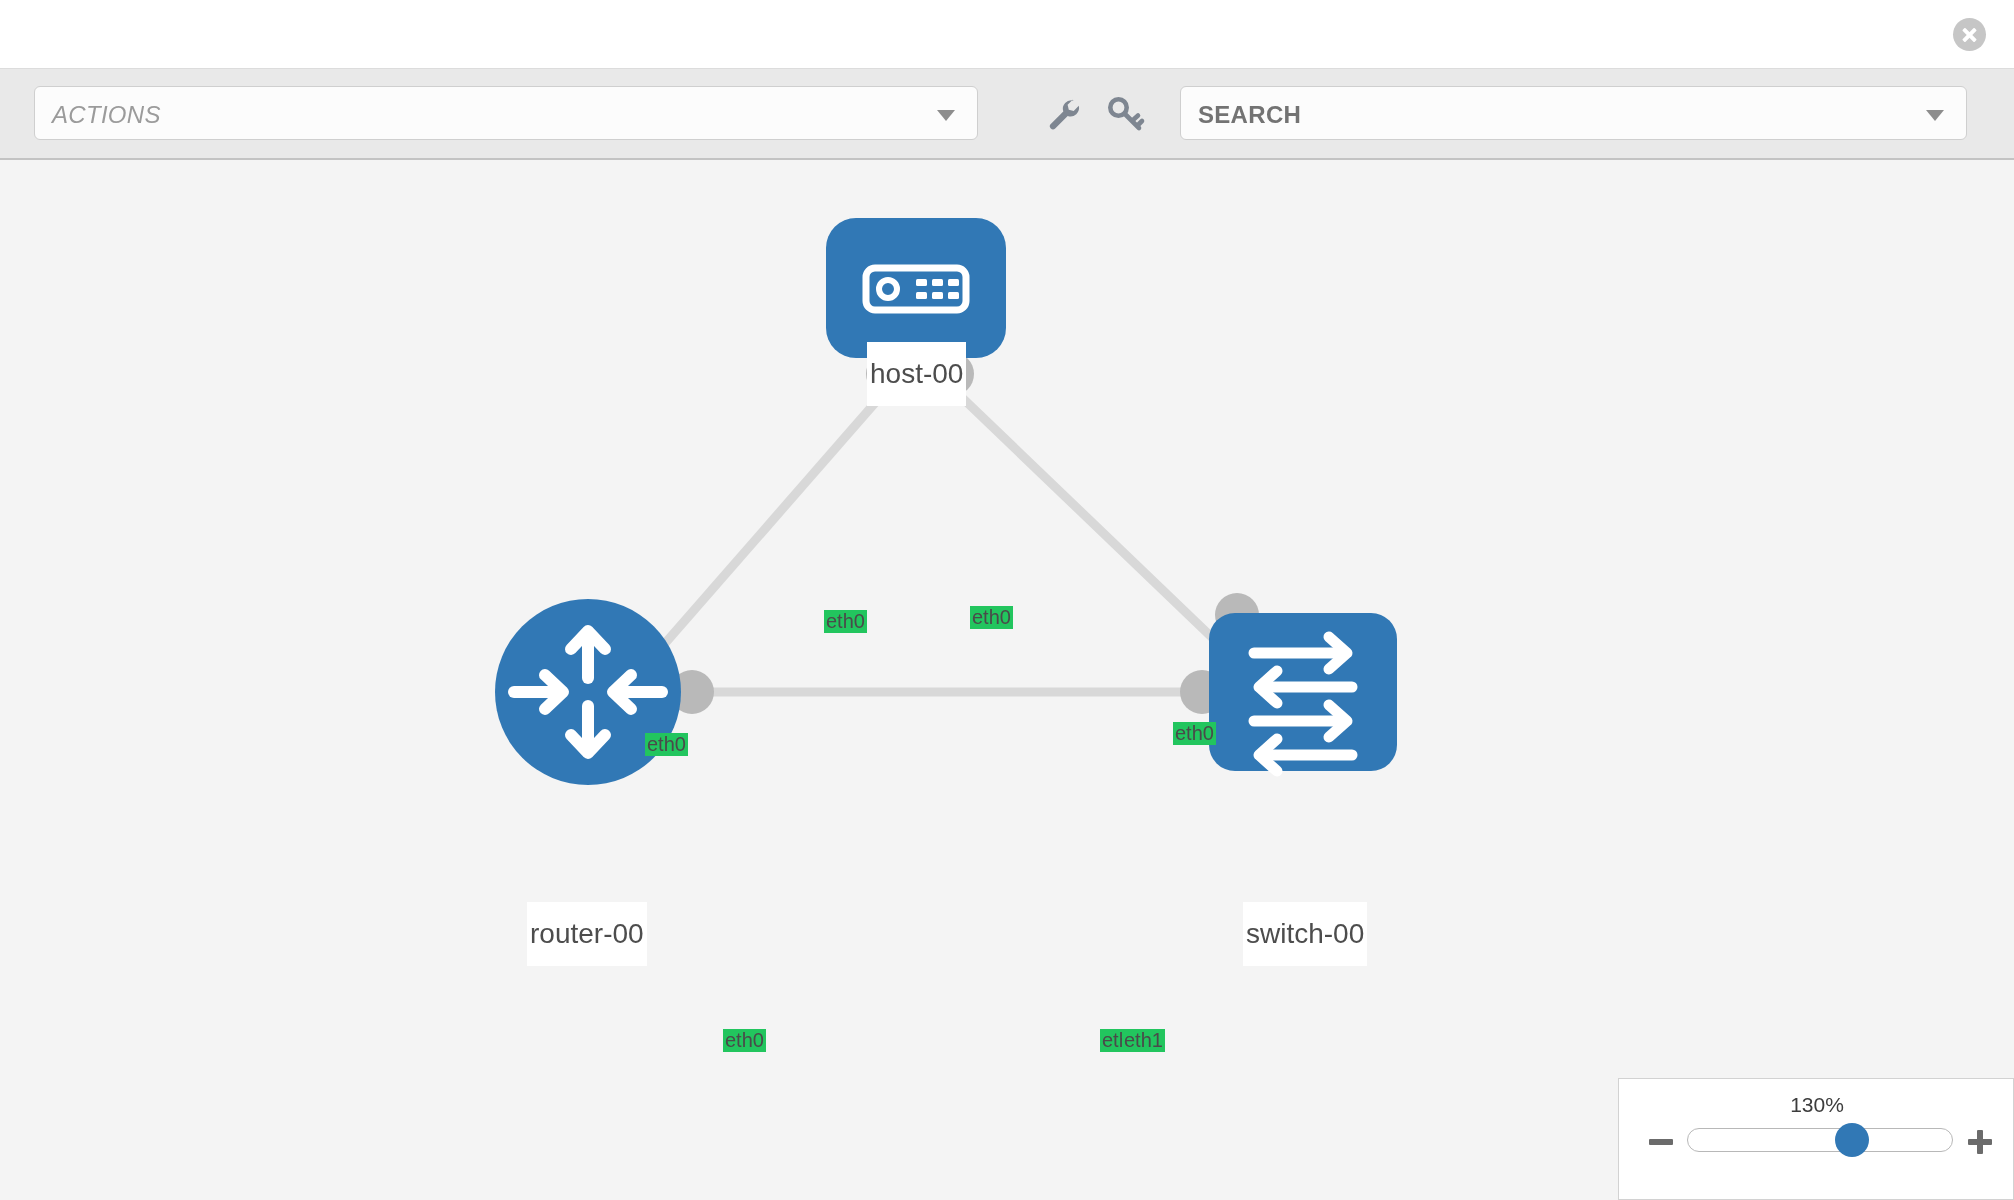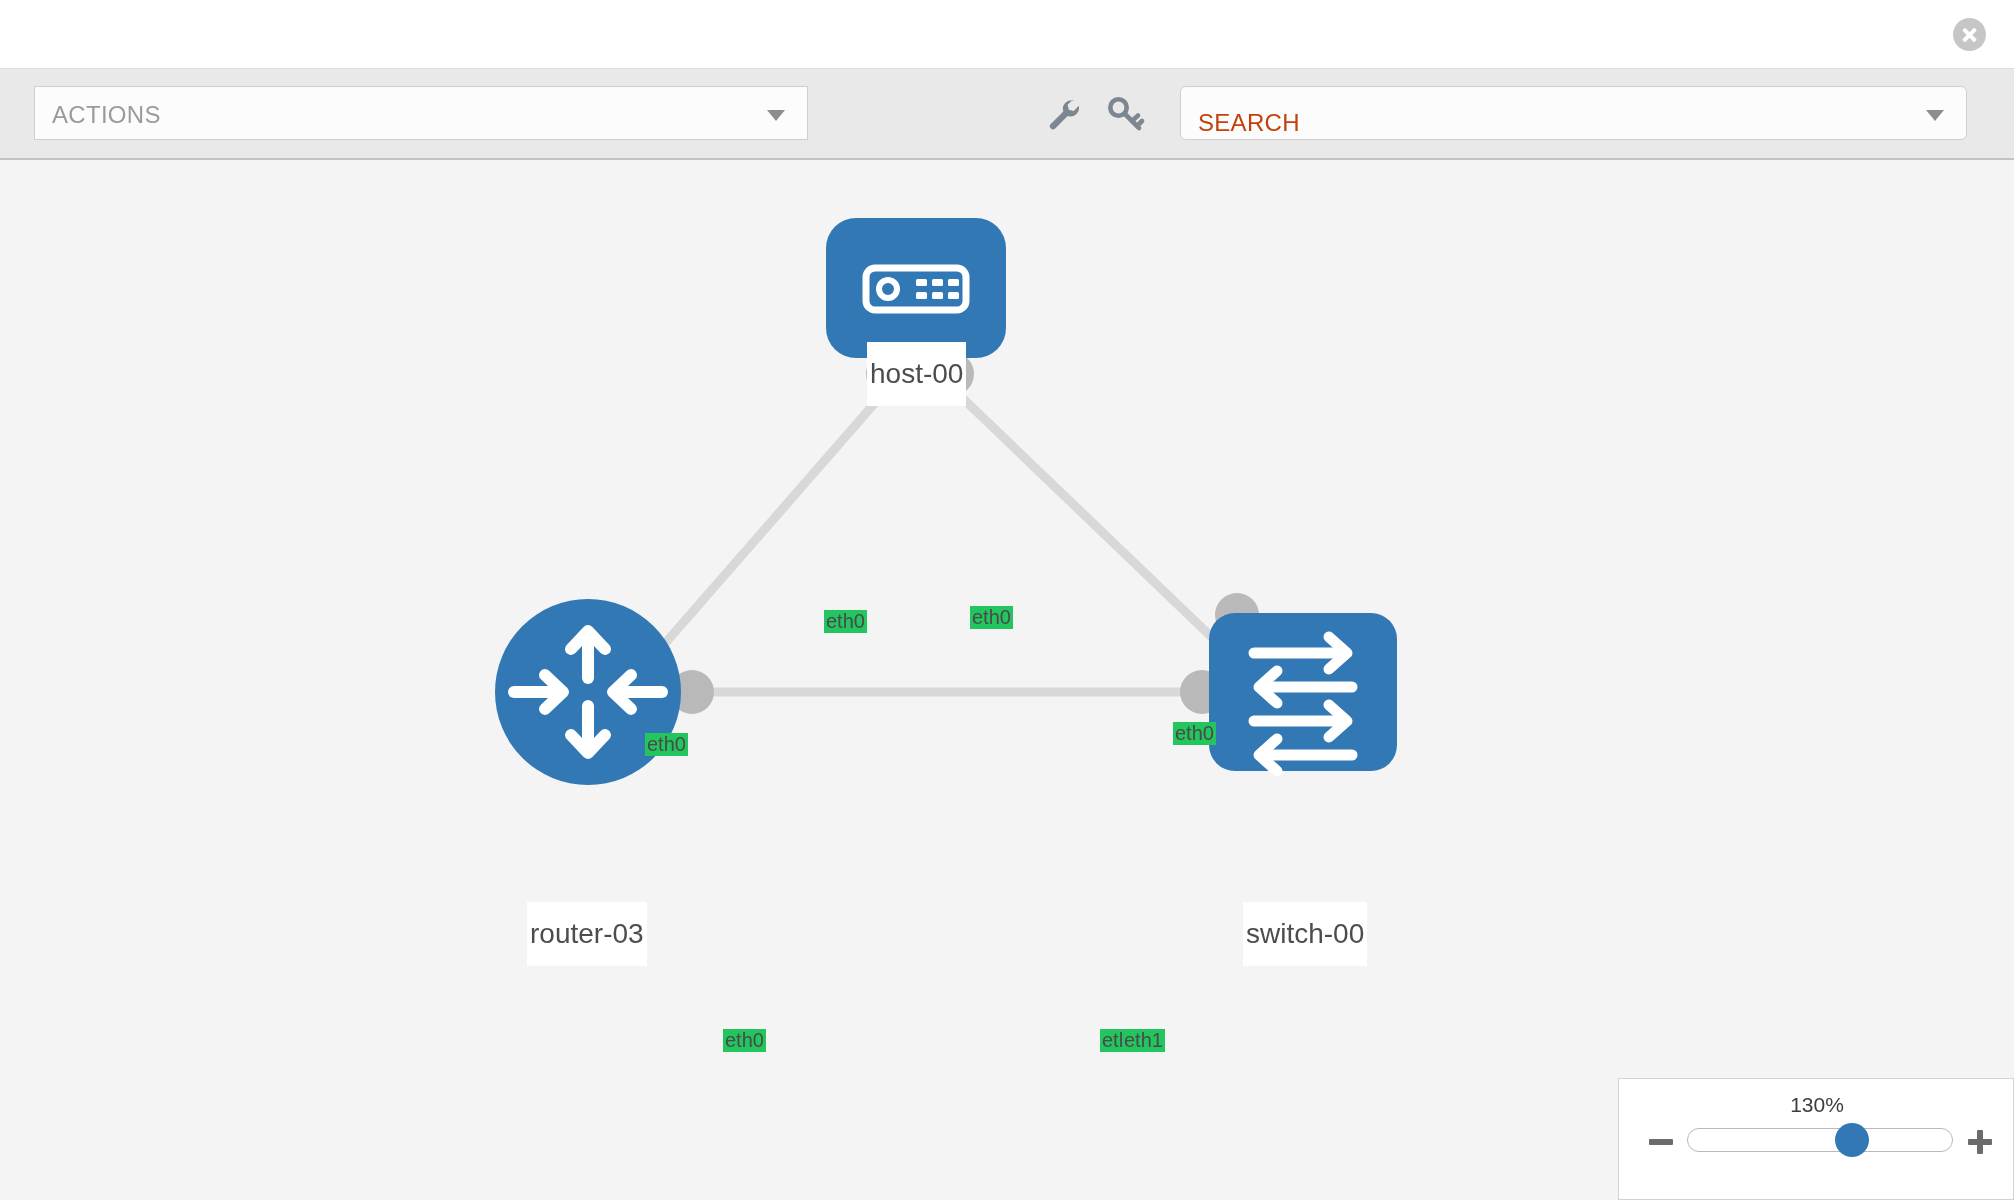--- a/index.html
+++ b/index.html
@@ -66,27 +66,28 @@
     height: 92px;
     background: #e9e9e9;
     border-top: 1px solid #dcdcdc;
     border-bottom: 2px solid #c3c3c3;
     box-sizing: border-box;
   }
   .actions-select {
     position: absolute;
     left: 34px;
     top: 17px;
-    width: 774px;
+    width: 944px;
     height: 54px;
     background: #fcfcfc;
     border: 1px solid #cfcfcf;
-    border-radius: 0;
-    box-sizing: border-box;
-    cursor: pointer;
+    border-radius: 6px;
+    box-sizing: border-box;
+    cursor: pointer;
+    font-style: italic;
   }
   .actions-select .sel-label {
     position: absolute;
     left: 17px;
     top: 14px;
     font-size: 24px;
     color: #9b9b9b;
     letter-spacing: 0.3px;
   }
   .caret {
@@ -117,24 +118,25 @@
     height: 54px;
     background: #fcfcfc;
     border: 1px solid #cfcfcf;
     border-radius: 6px;
     box-sizing: border-box;
     cursor: text;
   }
   .search-box .sel-label {
     position: absolute;
     left: 17px;
-    top: 22px;
+    top: 14px;
     font-size: 24px;
-    color: #c2410c;
+    color: #737373;
     letter-spacing: 0.3px;
+    font-weight: bold;
   }
 
   
   .canvas {
     position: absolute;
     left: 0; top: 160px;
     width: 2014px;
     height: 1040px;
     background: #f4f4f4;
     overflow: hidden;
@@ -335,21 +337,21 @@
         <line x1="1254" y1="561" x2="1345" y2="561"></line>
         <polyline points="1329,545 1347,561 1329,577"></polyline>
 
         <line x1="1352" y1="595" x2="1261" y2="595"></line>
         <polyline points="1277,579 1259,595 1277,611"></polyline>
       </g>
     </g>
   </svg>
 
   <div class="node-label" style="left:867px; top:182px;">host-00</div>
-  <div class="node-label" style="left:527px; top:742px;">router-03</div>
+  <div class="node-label" style="left:527px; top:742px;">router-00</div>
   <div class="node-label" style="left:1243px; top:742px;">switch-00</div>
 
   <div class="iface-label" style="left:824px;  top:450px;">eth0</div>
   <div class="iface-label" style="left:970px;  top:446px;">eth0</div>
   <div class="iface-label" style="left:645px;  top:573px;">eth0</div>
   <div class="iface-label" style="left:1173px; top:562px;">eth0</div>
   <div class="iface-label" style="left:723px; top:869px;">eth0</div>
   <div class="iface-label" style="left:1100px; top:869px;">eth</div>
   <div class="iface-label" style="left:1122px; top:869px;">eth1</div>
 

